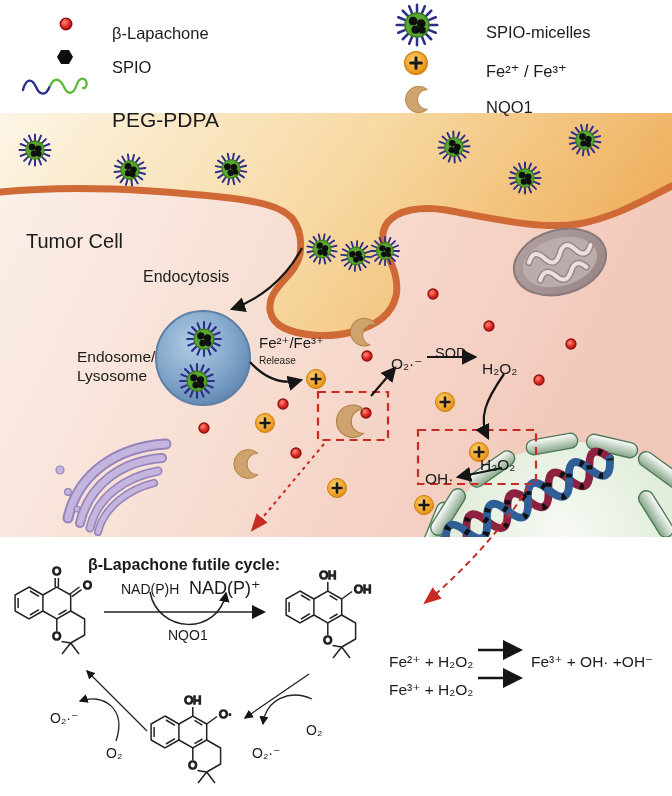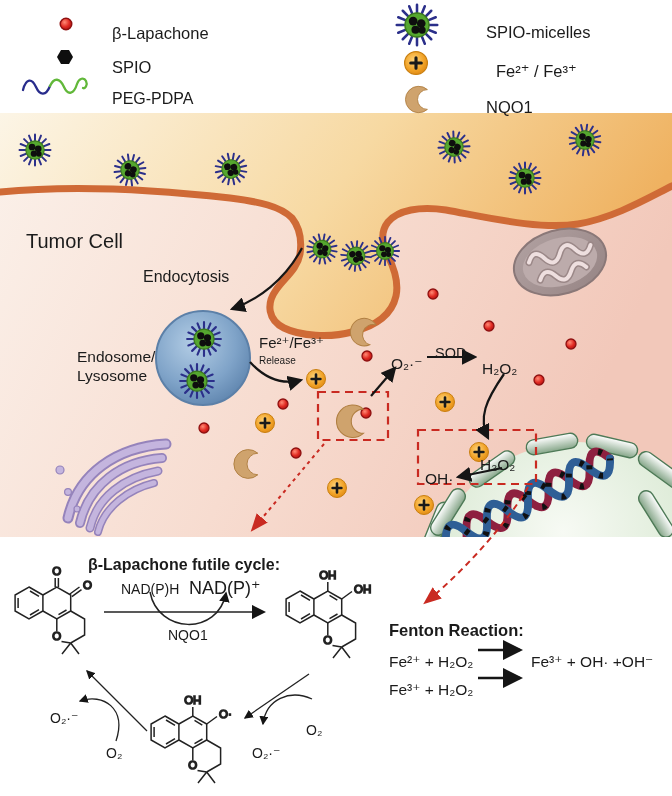--- a/index.html
+++ b/index.html
@@ -265,31 +265,31 @@
 
   <svg style="left:53px;top:46px" width="24" height="22" viewBox="-12 -11 24 22">
     <polygon points="8,0 4,6.9 -4,6.9 -8,0 -4,-6.9 4,-6.9" fill="#0e0e0e"></polygon>
       </svg>
   <div class="lbl" style="left:112px;top:46px;font-size:16.5px">SPIO</div>
 
   <svg style="left:20px;top:72px" width="78" height="30" viewBox="0 0 78 30">
     <path d="M3,18 C6,6 12,6 16,15 C20,24 26,24 30,14" fill="none" stroke="#282c8c" stroke-width="2.3" stroke-linecap="round"></path>
     <path d="M30,14 C34,5 40,6 44,15 C48,24 54,22 57,12 C59,6 64,5 66,9 C68,13 65,17 63,16" fill="none" stroke="#62b83a" stroke-width="2.3" stroke-linecap="round"></path>
       </svg>
-  <div class="lbl" style="left:112px;top:78px;font-size:16px">PEG-PDPA</div>
+  <div class="lbl" style="left:112px;top:96px;font-size:21px">PEG-PDPA</div>
 
   <svg style="left:394px;top:2px" width="46" height="46" viewBox="-23 -23 46 46">
         <use href="#micelle" transform="scale(1.5)"></use>
       </svg>
   <div class="lbl" style="left:486px;top:11px;font-size:16.5px">SPIO-micelles</div>
 
   <svg style="left:402px;top:49px" width="28" height="28" viewBox="-14 -14 28 28">
         <use href="#feion" transform="scale(1.2)"></use>
       </svg>
-  <div class="lbl" style="left:496px;top:50px;font-size:16.5px">Fe²⁺ / Fe³⁺</div>
+  <div class="lbl" style="left:486px;top:50px;font-size:16.5px">Fe²⁺ / Fe³⁺</div>
 
   <svg style="left:400px;top:82px" width="34" height="34" viewBox="0 0 34 34">
         <use href="#crescent" transform="translate(1,1) scale(1.1)"></use>
       </svg>
   <div class="lbl" style="left:486px;top:86px;font-size:16.5px">NQO1</div>
 </div>
 
 <div class="lbl" style="left:26px;top:218px;font-size:20px">Tumor Cell</div>
 <div class="lbl" style="left:143px;top:256px;font-size:16px">Endocytosis</div>
 <div class="lbl" style="left:77px;top:336px;font-size:15.5px">Endosome/</div>
@@ -304,18 +304,17 @@
 
 <div class="lbl b" style="left:88px;top:544px;font-size:16px">β-Lapachone futile cycle:</div>
 <div class="lbl" style="left:121px;top:570px;font-size:14px">NAD(P)H</div>
 <div class="lbl" style="left:189px;top:567px;font-size:18px">NAD(P)⁺</div>
 <div class="lbl" style="left:168px;top:616px;font-size:14px">NQO1</div>
 <div class="lbl" style="left:50px;top:699px;font-size:14px">O₂·⁻</div>
 <div class="lbl" style="left:106px;top:734px;font-size:14px">O₂</div>
 <div class="lbl" style="left:306px;top:711px;font-size:14px">O₂</div>
 <div class="lbl" style="left:252px;top:734px;font-size:14px">O₂·⁻</div>
 
-<div class="lbl b" style="left:389px;top:609px;font-size:16.5px">Fenton Reaction:</div>
 <div class="lbl" style="left:389px;top:641px;font-size:15.5px">Fe²⁺ + H₂O₂</div>
 <div class="lbl" style="left:531px;top:641px;font-size:15.5px">Fe³⁺ + OH· +OH⁻</div>
 <div class="lbl" style="left:389px;top:669px;font-size:15.5px">Fe³⁺ + H₂O₂</div>
 
 </div>
 
 </body></html>

